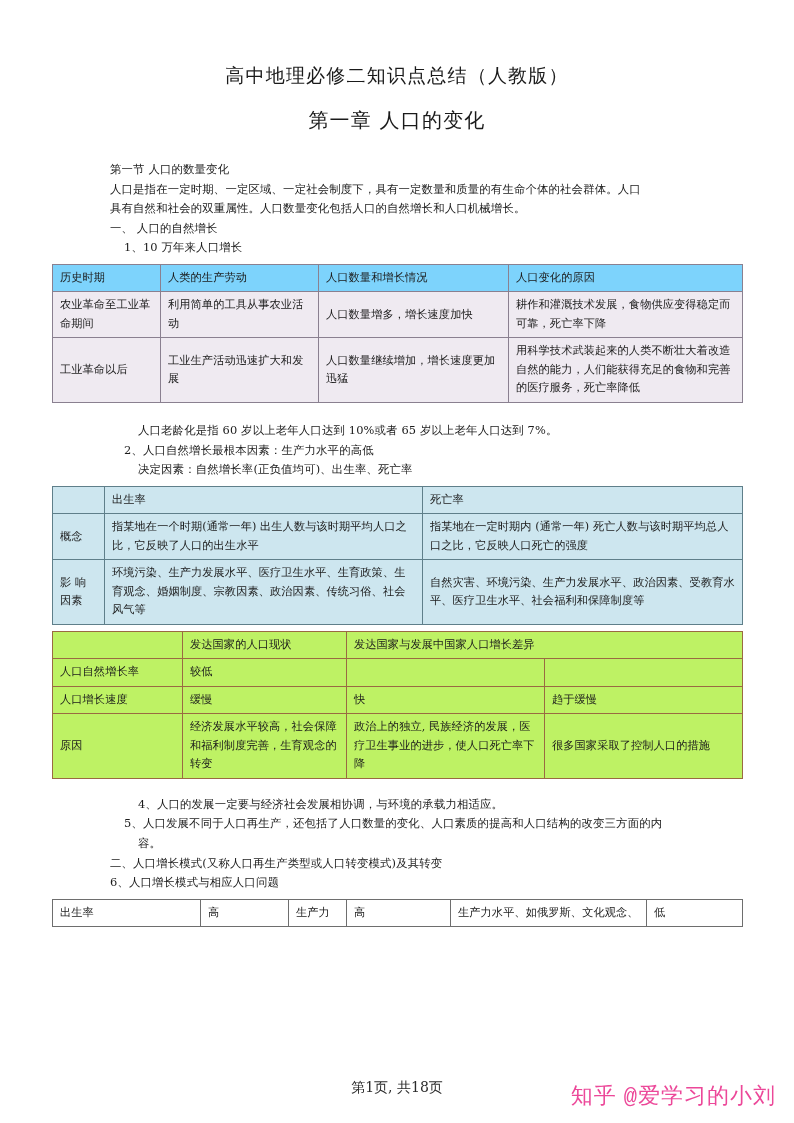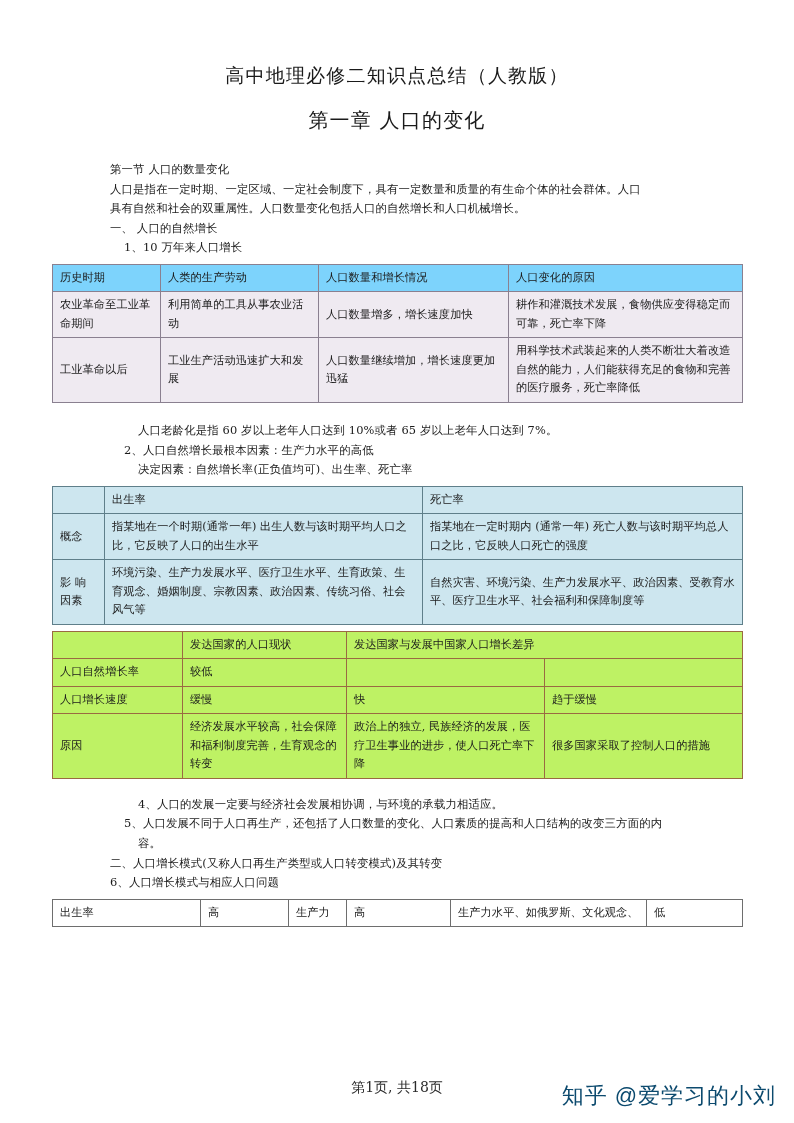--- a/index.html
+++ b/index.html
@@ -101,23 +101,23 @@
     border-top: 0px solid #cfcfcf;
   }
   
   .watermark {
     position: absolute;
     right: 18px;
     bottom: 12px;
     display: flex;
     align-items: center;
     gap: 7px;
-    color: #0c4a6e;
+    color: #ec4899;
     font-size: 22px;
-    font-family: Liberation Sans, sans-serif;
+    font-family: Liberation Mono, monospace;
     letter-spacing: 1px;
     user-select: none;
   }
   .watermark .zh { font-weight: 400; }
   .watermark .handle { font-weight: 400; }
 </style>
 </head>
 <body>
 
 <div class="page">

